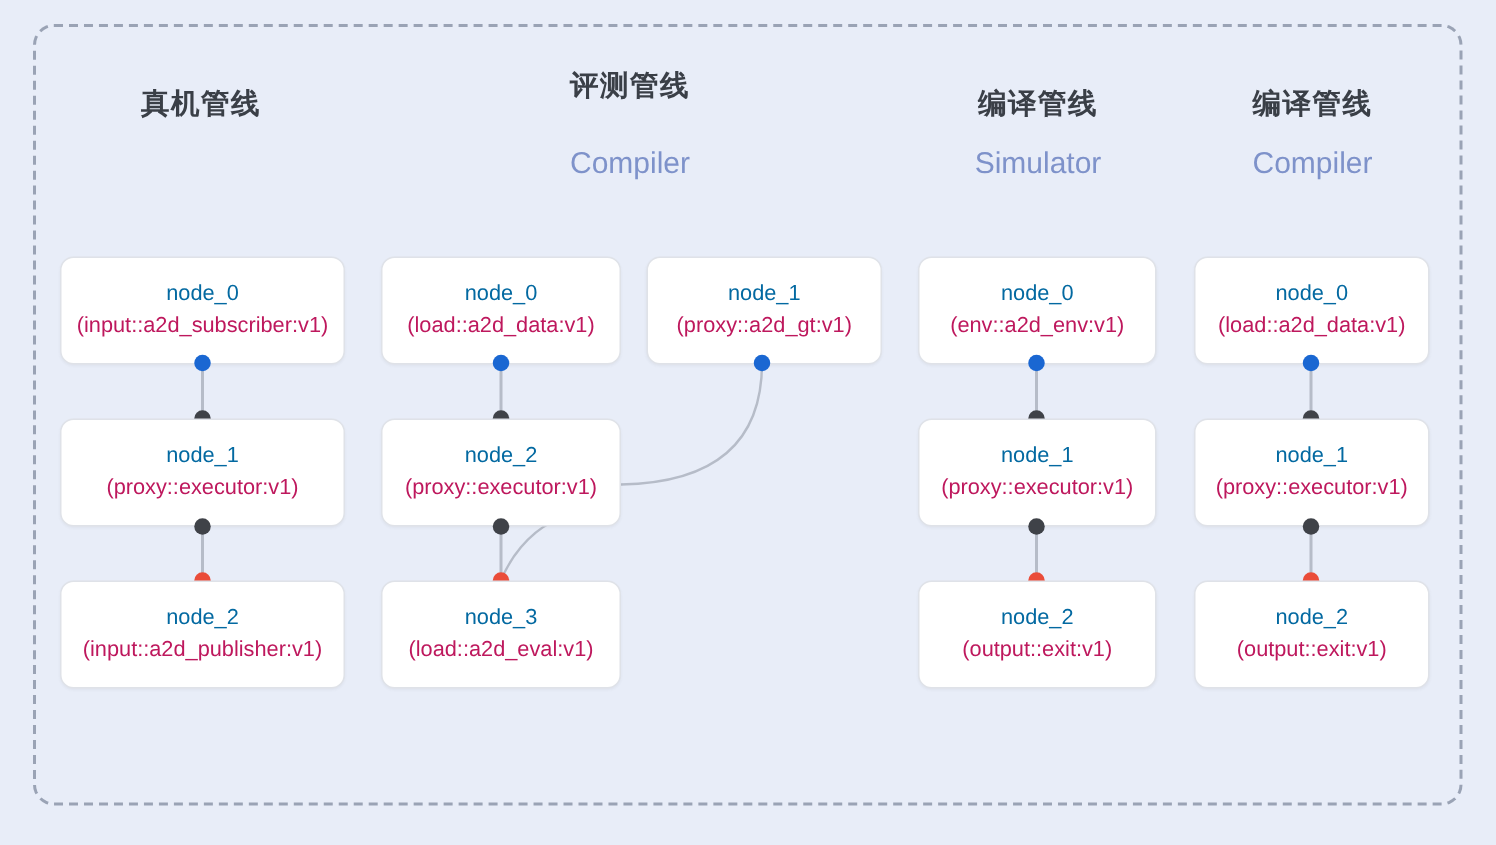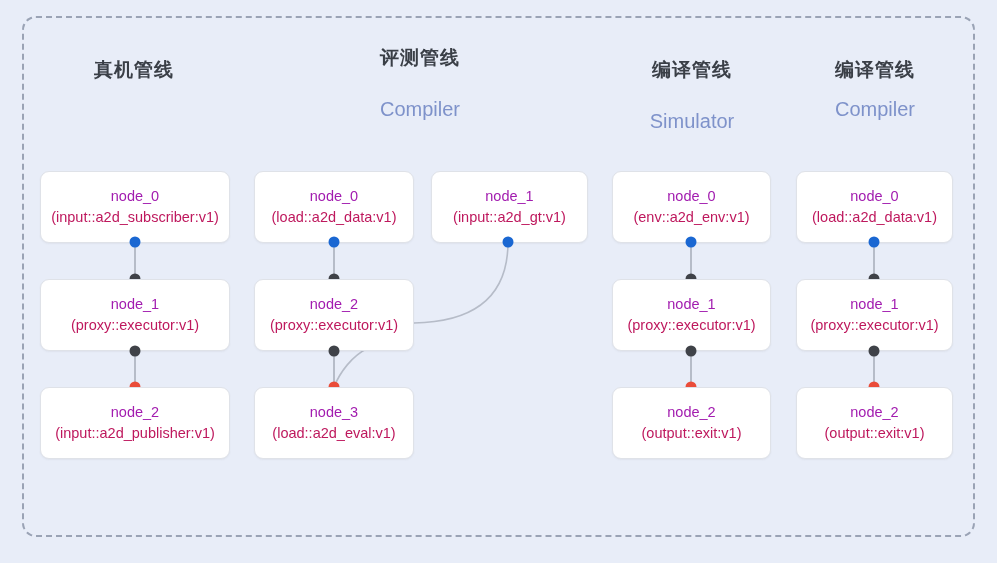--- a/index.html
+++ b/index.html
@@ -63,21 +63,21 @@
     border-radius: 9px;
     box-shadow: 0 1px 2px rgba(60,64,67,0.06);
     display: flex;
     flex-direction: column;
     align-items: center;
     justify-content: center;
     text-align: center;
   }
   .node-title {
     font-size: 14.5px;
-    color: #a21caf;
+    color: #0369a1;
     line-height: 21px;
     white-space: nowrap;
   }
   .node-sub {
     font-size: 14.5px;
     color: #be185d;
     line-height: 21px;
     white-space: nowrap;
   }
   
@@ -118,21 +118,21 @@
     <div class="col-title-cn">真机管线</div>
   </div>
 
   <div class="col-header" style="left:320px; top:46px; width:200px;">
     <div class="col-title-cn">评测管线</div>
     <div class="col-title-en" style="margin-top:26px;">Compiler</div>
   </div>
 
   <div class="col-header" style="left:592px; top:58px; width:200px;">
     <div class="col-title-cn">编译管线</div>
-    <div class="col-title-en" style="margin-top:26px;">Simulator</div>
+    <div class="col-title-en" style="margin-top:14px;">Simulator</div>
   </div>
 
   <div class="col-header" style="left:775px; top:58px; width:200px;">
     <div class="col-title-cn">编译管线</div>
     <div class="col-title-en" style="margin-top:14px;">Compiler</div>
   </div>
 
   <svg class="curves">
     <path d="M 508,242 C 508,300 470,322 414,323" fill="none" stroke="#b6bcc8" stroke-width="1.6"></path>
     <path d="M 368,348 C 352,356 340,372 334,387" fill="none" stroke="#b6bcc8" stroke-width="1.6"></path>
@@ -159,21 +159,21 @@
     <div class="node-sub">(input::a2d_publisher:v1)</div>
   </div>
 
   <div class="node" style="left:254px; top:171px; width:160px; height:72px;">
     <div class="node-title">node_0</div>
     <div class="node-sub">(load::a2d_data:v1)</div>
   </div>
 
   <div class="node" style="left:431px; top:171px; width:157px; height:72px;">
     <div class="node-title">node_1</div>
-    <div class="node-sub">(input::a2d_gt:v1)</div>
+    <div class="node-sub">(proxy::a2d_gt:v1)</div>
   </div>
   <div class="dot dot-blue" style="left:508px; top:242px;"></div>
 
   <div class="link-v" style="left:334px; top:242px; height:37px;"></div>
   <div class="dot dot-blue" style="left:334px; top:242px;"></div>
   <div class="dot dot-black" style="left:334px; top:279px;"></div>
 
   <div class="node" style="left:254px; top:279px; width:160px; height:72px;">
     <div class="node-title">node_2</div>
     <div class="node-sub">(proxy::executor:v1)</div>

